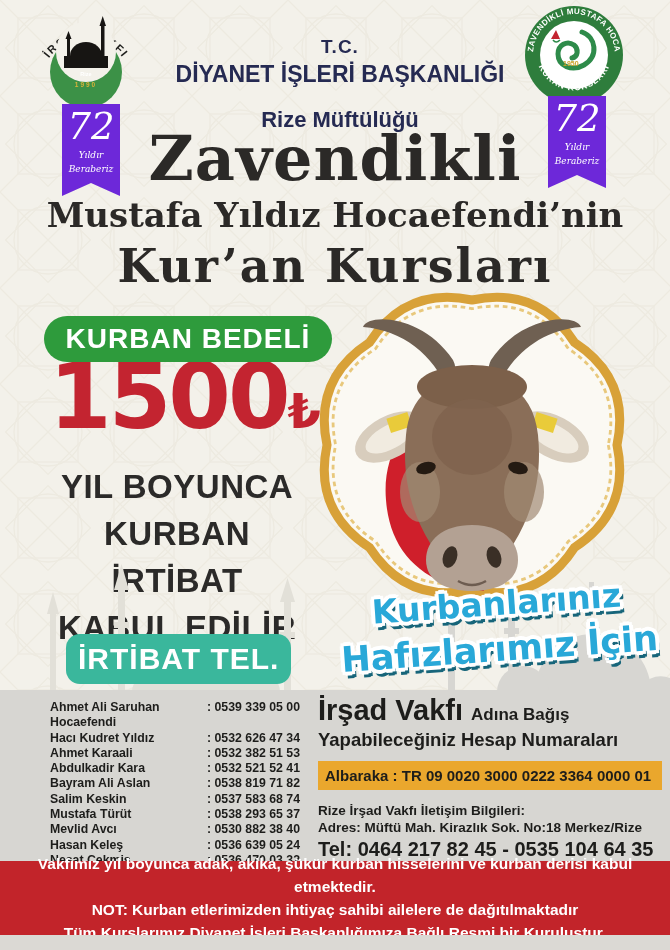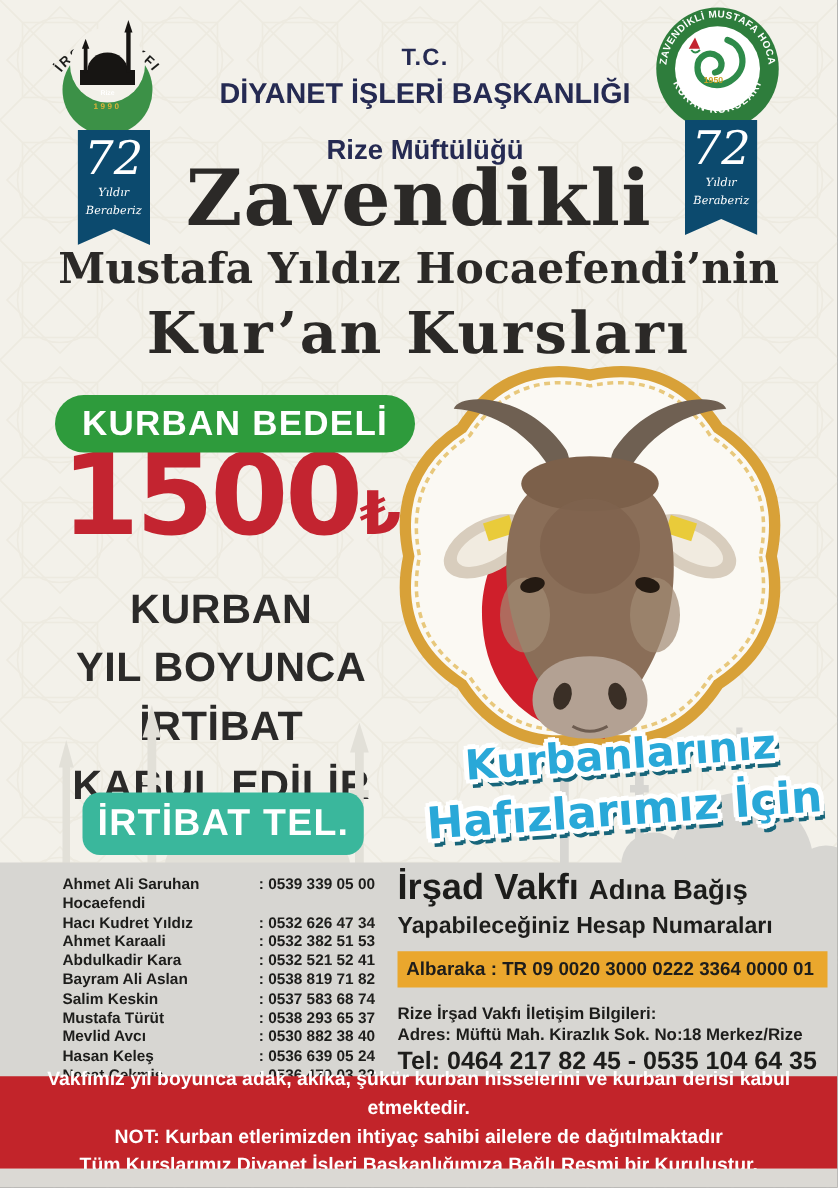--- a/index.html
+++ b/index.html
@@ -16,21 +16,21 @@
   .gov-line2{font-size:23px;font-weight:700;margin-top:3px;}
   .gov-line3{font-size:22px;font-weight:700;margin-top:19px;}
 
   .title-block{left:20px;top:126px;width:630px;text-align:center;color:#2b2927;
     font-family:"DejaVu Serif",serif;}
   .title1{font-size:62px;font-weight:700;letter-spacing:1px;line-height:1.05;}
   .title2{font-size:34px;font-weight:700;margin-top:4px;}
   .title3{font-size:46px;font-weight:700;letter-spacing:2px;margin-top:4px;}
 
   
-  .ribbon{width:58px;background:#0c4a6e;color:#fff;text-align:center;
+  .ribbon{width:58px;background:#6d28d9;color:#fff;text-align:center;
     clip-path:polygon(0 0,100% 0,100% 100%,50% 86%,0 100%);
     padding:4px 0 20px;}
   .ribbon-left{left:62px;top:104px;}
   .ribbon-right{left:548px;top:96px;}
   .r-num{font-family:"DejaVu Serif",serif;font-style:italic;font-size:37px;line-height:1;}
   .r-small{font-family:"DejaVu Serif",serif;font-style:italic;font-size:9px;line-height:1.5;margin-top:4px;}
   .logo-left{left:34px;top:8px;}
   .logo-right{left:520px;top:4px;}
 
   
@@ -64,21 +64,21 @@
   
   .contacts{left:50px;top:700px;width:262px;z-index:6;}
   .contact-row{display:flex;font-size:12.3px;font-weight:700;line-height:15.3px;color:#1d1d1b;}
   .contact-name{flex:1 1 auto;}
   .contact-phone{width:105px;flex:0 0 auto;}
   .contact-phone::before{content:": ";}
 
   .donation{left:318px;top:694px;width:344px;z-index:6;color:#1d1d1b;}
   .don-heading{display:flex;align-items:baseline;}
   .don-org{font-size:29px;font-weight:800;}
-  .don-suffix{font-size:22px;font-weight:800;margin-left:8px;}
+  .don-suffix{font-size:17px;font-weight:800;margin-left:8px;}
   .don-line2{font-size:18.5px;font-weight:800;margin-top:2px;}
   .iban-bar{background:#eaa72d;margin-top:10px;padding:6px 7px;font-size:15px;font-weight:800;
     white-space:nowrap;}
   .iban-bar .bank::after{content:" : ";}
   .info-title{font-size:13.5px;font-weight:800;margin-top:13px;}
   .info-address{font-size:13.5px;font-weight:600;margin-top:2px;}
   .info-tel{font-size:20px;font-weight:800;margin-top:3px;}
 
   
   .footer-banner{left:0;top:861px;width:670px;height:74px;background:#c2242a;color:#fff;
@@ -240,22 +240,22 @@
 
   <div class="abs price-pill">
     <span>KURBAN BEDELİ</span>
   </div>
 
   <div class="abs price-amount">
     <span class="num">1500</span><span class="cur">₺</span>
   </div>
 
   <div class="abs vekalet">
+    <div>YIL BOYUNCA</div>
     <div>KURBAN</div>
-    <div>YIL BOYUNCA</div>
     <div>İRTİBAT</div>
     <div>KABUL EDİLİR</div>
   </div>
 
   <div class="abs irtibat">İRTİBAT TEL.</div>
 
   <div class="abs slogan">
     <div class="slogan-line slogan-l1">
       <span class="back">Kurbanlarınız</span>
       <span class="front">Kurbanlarınız</span>

